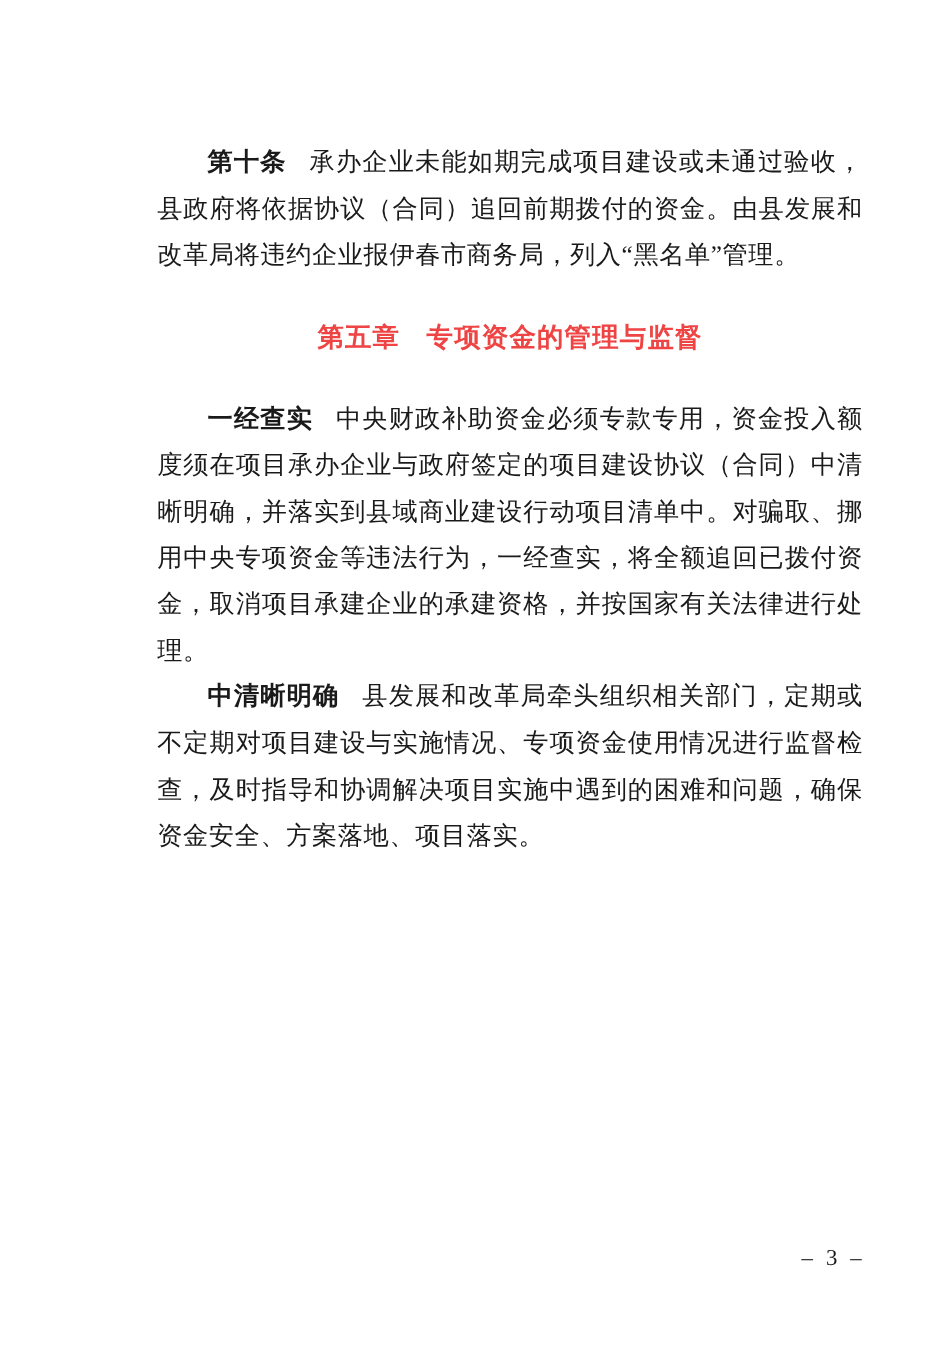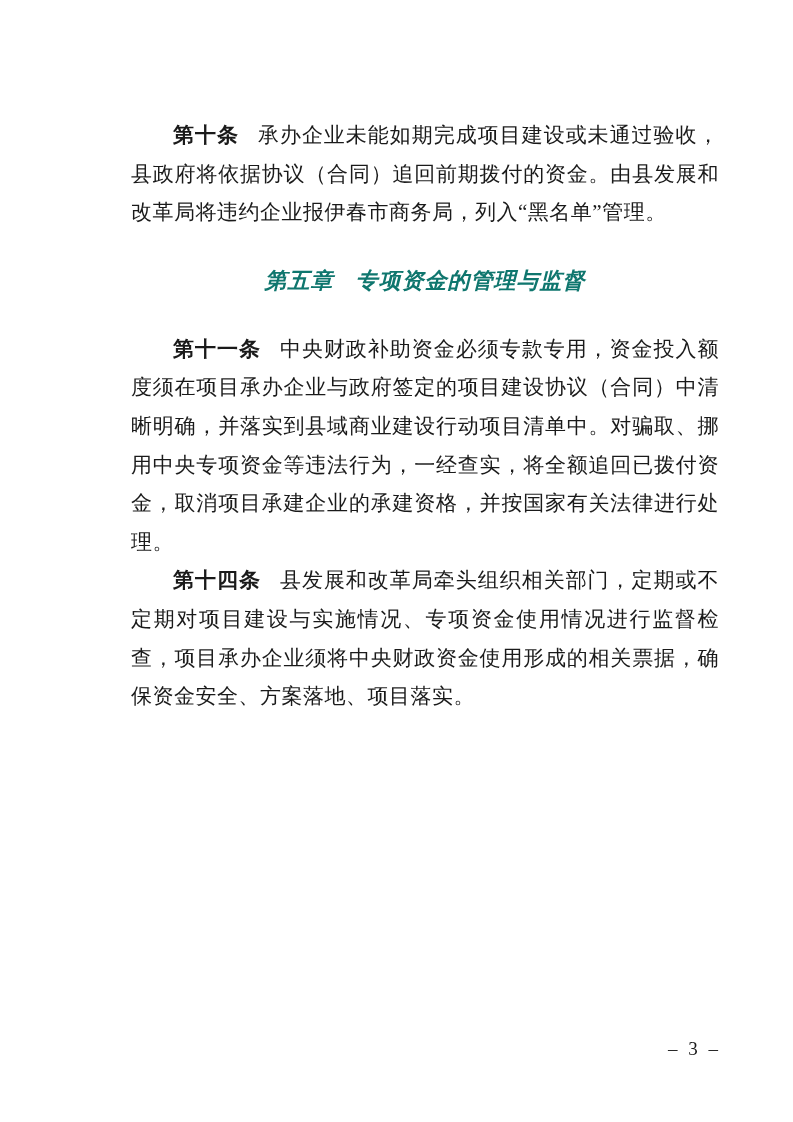--- a/index.html
+++ b/index.html
@@ -34,22 +34,21 @@
     margin-right: 19px;
   }
   .chapter-heading {
     font-family: "Liberation Sans", sans-serif;
     font-weight: 700;
     font-size: 22px;
     line-height: 39px;
     text-align: center;
     margin: 29px 0 30px 0;
     letter-spacing: 1px;
-    color: #0f766e;
-    font-style: italic;
+    color: #ef4444;
   }
   .chapter-heading .chapter-no {
     margin-right: 22px;
   }
   .page-number {
     position: absolute;
     top: 1038px;
     right: 100px;
     font-size: 19px;
     letter-spacing: 3px;
@@ -61,23 +60,23 @@
 <body>
 
 <div class="page">
 
   <div class="text-block">
 
     <p class="article"><span class="article-label">第十条</span><span>承办企业未能如期完成项目建设或未通过验收，县政府将依据协议（合同）追回前期拨付的资金。由县发展和改革局将违约企业报伊春市商务局，列入“黑名单”管理。</span></p>
 
     <h2 class="chapter-heading"><span class="chapter-no">第五章</span><span>专项资金的管理与监督</span></h2>
 
-    <p class="article"><span class="article-label">第十一条</span><span>中央财政补助资金必须专款专用，资金投入额度须在项目承办企业与政府签定的项目建设协议（合同）中清晰明确，并落实到县域商业建设行动项目清单中。对骗取、挪用中央专项资金等违法行为，一经查实，将全额追回已拨付资金，取消项目承建企业的承建资格，并按国家有关法律进行处理。</span></p>
+    <p class="article"><span class="article-label">一经查实</span><span>中央财政补助资金必须专款专用，资金投入额度须在项目承办企业与政府签定的项目建设协议（合同）中清晰明确，并落实到县域商业建设行动项目清单中。对骗取、挪用中央专项资金等违法行为，一经查实，将全额追回已拨付资金，取消项目承建企业的承建资格，并按国家有关法律进行处理。</span></p>
 
-    <p class="article"><span class="article-label">第十四条</span><span>县发展和改革局牵头组织相关部门，定期或不定期对项目建设与实施情况、专项资金使用情况进行监督检查，项目承办企业须将中央财政资金使用形成的相关票据，确保资金安全、方案落地、项目落实。</span></p>
+    <p class="article"><span class="article-label">中清晰明确</span><span>县发展和改革局牵头组织相关部门，定期或不定期对项目建设与实施情况、专项资金使用情况进行监督检查，及时指导和协调解决项目实施中遇到的困难和问题，确保资金安全、方案落地、项目落实。</span></p>
 
 
 
   </div>
 
   <div class="page-number">– 3 –</div>
 
 </div>
 
 </body></html>

